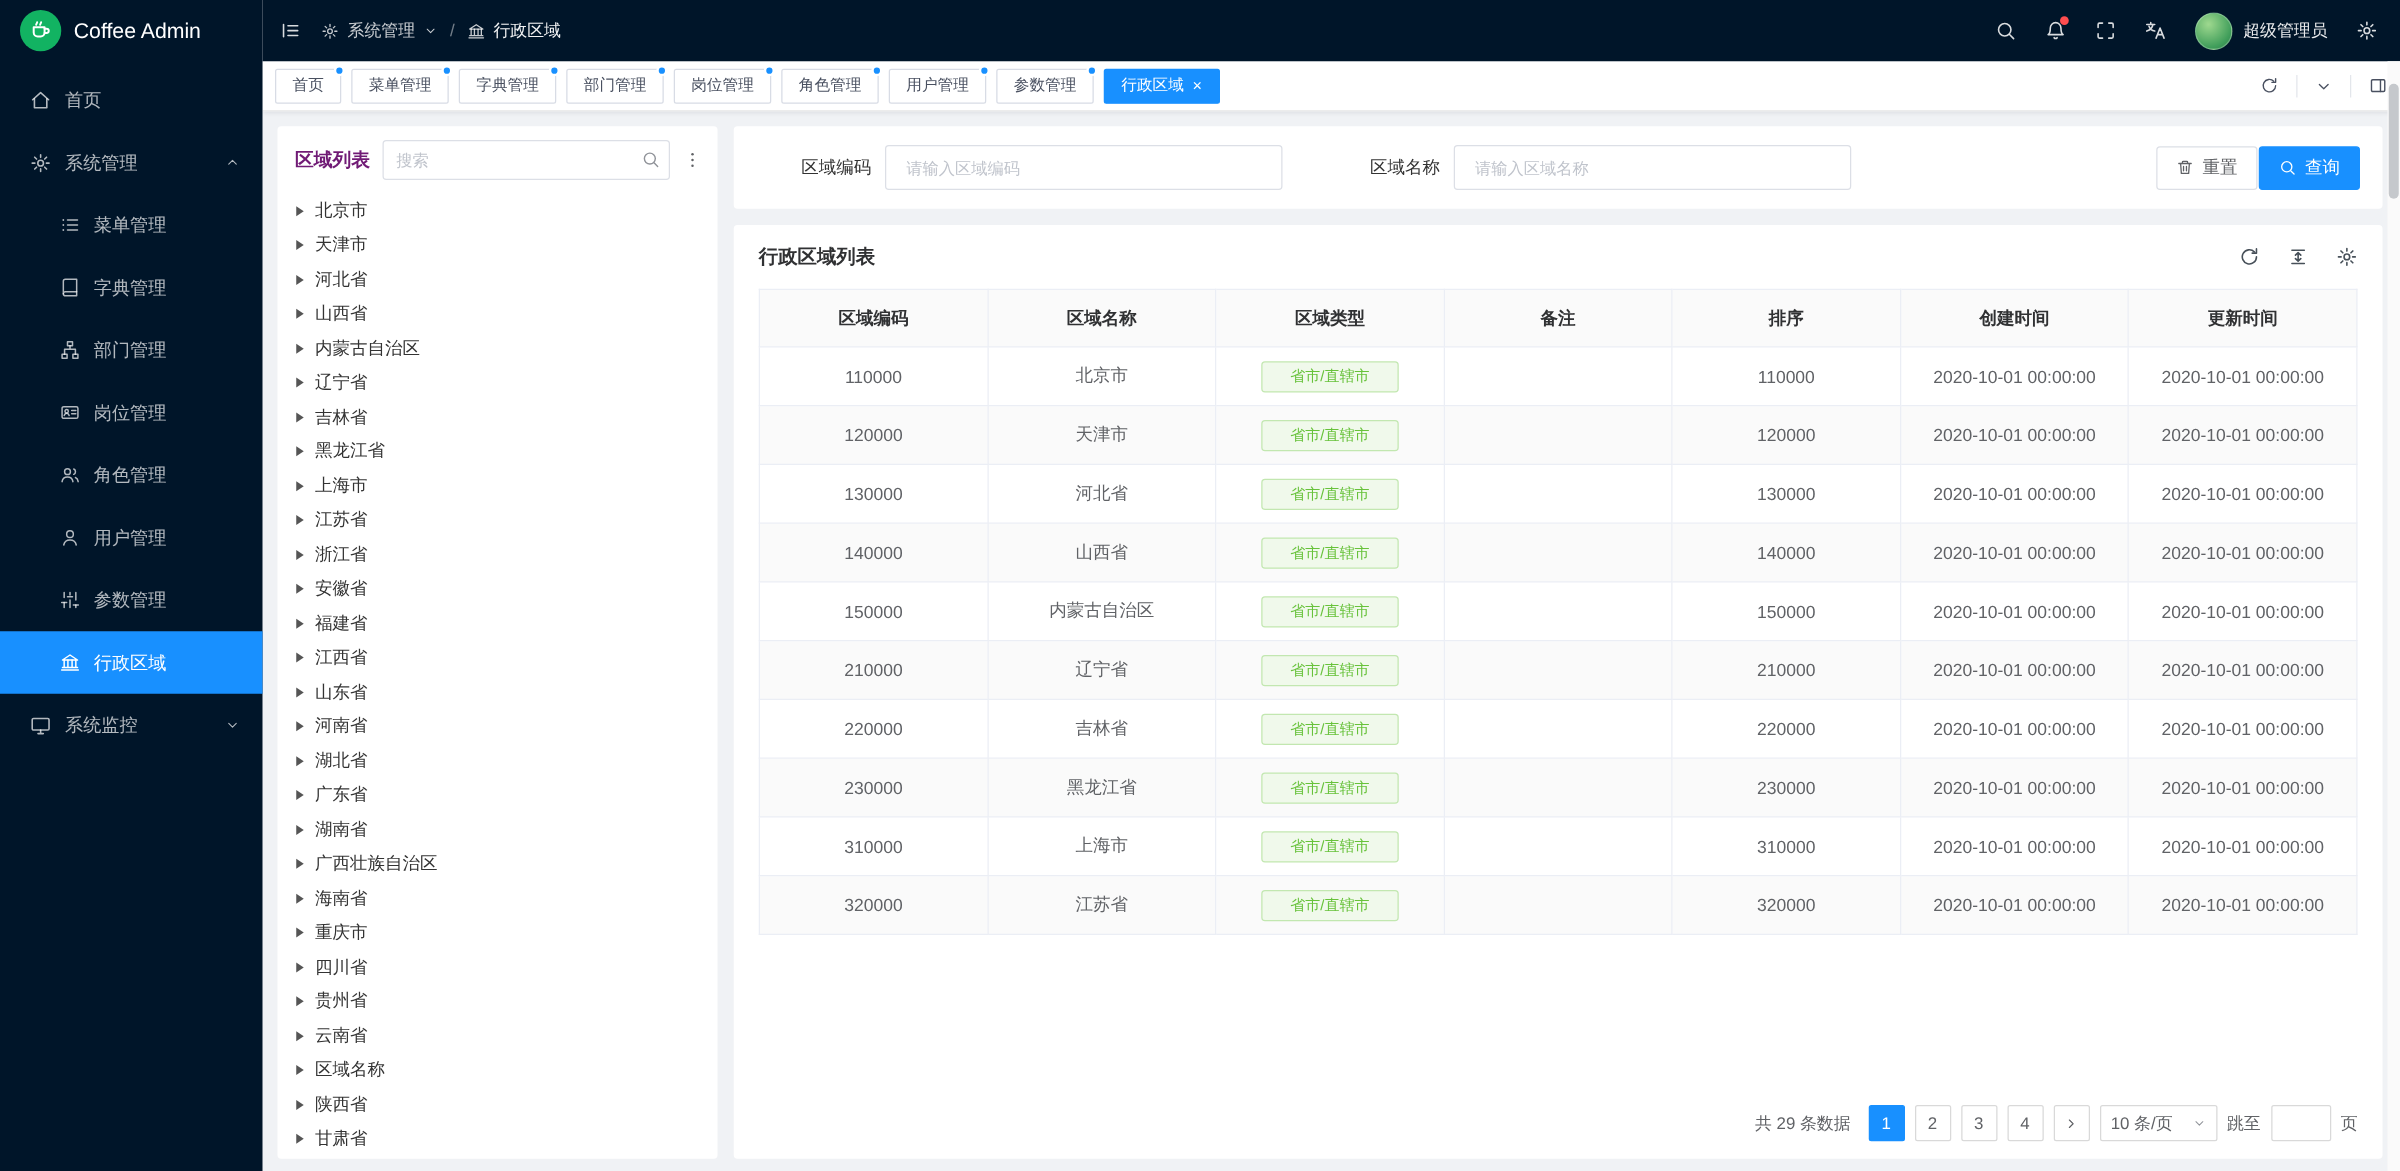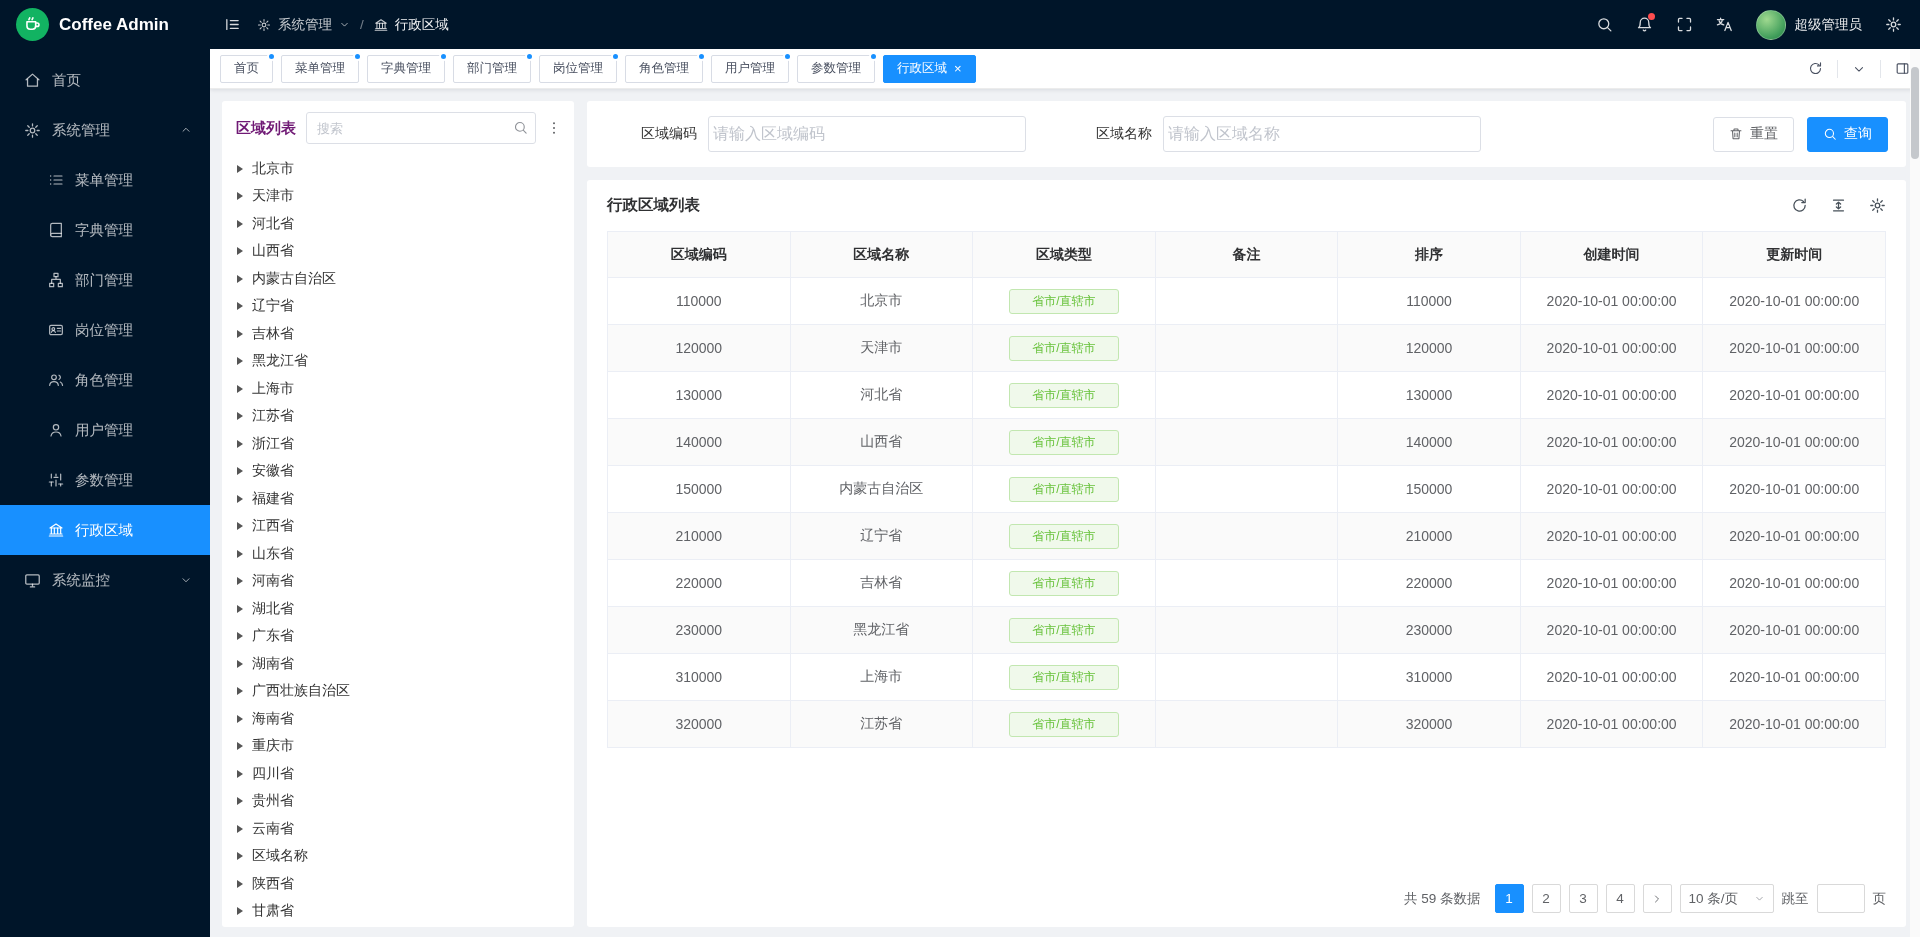--- a/index.html
+++ b/index.html
@@ -6,21 +6,21 @@
   html,body { width:1920px; height:937px; overflow:hidden; }
   body { font-family:"Liberation Sans","DejaVu Sans",sans-serif; font-size:14px; color:#333; background:#f0f2f5; position:relative; }
 
   .ic { width:17px; height:17px; fill:none; stroke:currentColor; stroke-width:1.8; stroke-linecap:round; stroke-linejoin:round; flex:none; }
 
   
   .sidebar { position:absolute; left:0; top:0; width:210px; height:100%; background:#001529; z-index:20; }
   .logo { height:49px; display:flex; align-items:center; gap:10px; padding-left:16px; }
   .logo-icon { width:33px; height:33px; border-radius:50%; background:#12b362; color:#fff; display:flex; align-items:center; justify-content:center; }
   .logo-icon .ic { width:19px; height:19px; stroke-width:2; }
-  .logo-text { color:#fff; font-weight:bold; font-size:17px; white-space:nowrap; }
+  .logo-text { color:#fff; font-weight:normal; font-size:17px; white-space:nowrap; }
   .menu { padding-top:6px; }
   .menu-item { height:50px; display:flex; align-items:center; gap:11px; padding-left:24px; color:rgba(255,255,255,0.70); font-size:14.5px; cursor:pointer; position:relative; white-space:nowrap; }
   .menu-item .chev { margin-left:auto; margin-right:18px; width:12px; height:12px; }
   .menu-item.sub { padding-left:48px; }
   .menu-item.active { background:#1890ff; color:#fff; }
 
   
   .header { position:absolute; left:210px; right:0; top:0; height:49px; background:#001529; display:flex; align-items:center; color:rgba(255,255,255,0.85); padding:0 18px 0 14px; z-index:15; }
   .fold-btn { display:flex; align-items:center; cursor:pointer; margin-right:16px; }
   .crumb { display:flex; align-items:center; gap:7px; font-size:13.5px; color:rgba(255,255,255,0.78); }
@@ -56,25 +56,25 @@
   .dots-btn { color:#606266; cursor:pointer; display:flex; }
   .tree-list { flex:1; overflow:hidden; padding-top:2px; }
   .tree-item { height:27.5px; display:flex; align-items:center; gap:9px; padding-left:15px; font-size:14px; color:#333; cursor:pointer; white-space:nowrap; }
   .tri { width:0; height:0; border-top:4.5px solid transparent; border-bottom:4.5px solid transparent; border-left:6px solid #555; flex:none; }
 
   .right-col { flex:1; display:flex; flex-direction:column; gap:13px; min-width:0; }
 
   .filter-card { background:#fff; border-radius:3px; height:66px; display:flex; align-items:center; padding:0 18px; flex:none; }
   .f-group { display:flex; align-items:center; gap:11px; }
   .f-label { font-size:14px; color:#333; white-space:nowrap; }
-  .f-input { width:318px; height:36px; border:1px solid #dcdfe6; border-radius:3px; padding:0 4px; font-size:16px; outline:none; color:#333; font-family:inherit; }
+  .f-input { width:318px; height:36px; border:1px solid #dcdfe6; border-radius:3px; padding:0 16px; font-size:13px; outline:none; color:#333; font-family:inherit; }
   .f-input::placeholder { color:#c0c4cc; }
   .g1 { margin-left:36px; }
   .g2 { margin-left:70px; }
-  .f-btns { margin-left:auto; display:flex; gap:13px; }
+  .f-btns { margin-left:auto; display:flex; gap:1px; }
   .btn { height:35px; border-radius:3px; display:inline-flex; align-items:center; gap:7px; padding:0 15px; font-size:14px; cursor:pointer; font-family:inherit; }
   .btn .ic { width:14px; height:14px; }
   .btn-reset { background:#fff; border:1px solid #dcdfe6; color:#606266; }
   .btn-primary { background:#1890ff; border:1px solid #1890ff; color:#fff; }
 
   .table-card { background:#fff; border-radius:3px; flex:1; display:flex; flex-direction:column; padding:15px 20px 14px; min-height:0; }
   .table-head { display:flex; align-items:center; margin-bottom:15px; flex:none; }
   .table-title { font-size:15.5px; font-weight:700; color:#303133; }
   .table-tools { margin-left:auto; display:flex; align-items:center; gap:22px; color:#475059; }
   .table-tools .ic { cursor:pointer; }
@@ -681,21 +681,21 @@
               <td><span class="tag">省市/直辖市</span></td>
               <td></td>
               <td>320000</td>
               <td>2020-10-01 00:00:00</td>
               <td>2020-10-01 00:00:00</td>
             </tr>
           </tbody>
       </table>
 
       <div class="pager">
-        <span class="total">共 59 条数据</span>
+        <span class="total">共 29 条数据</span>
         <span style="display:flex;gap:8px">
             <button class="page-btn active">1</button>
             <button class="page-btn">2</button>
             <button class="page-btn">3</button>
             <button class="page-btn">4</button>
           </span>
         <button class="page-btn">
             <svg class="ic">
               <use href="#i-chevright"></use>
             </svg>

